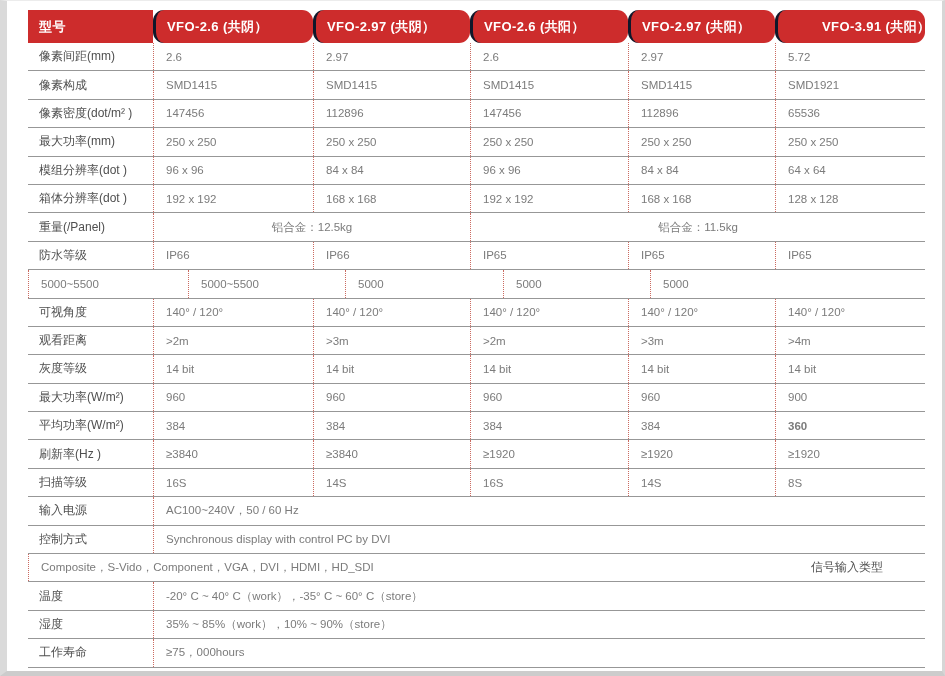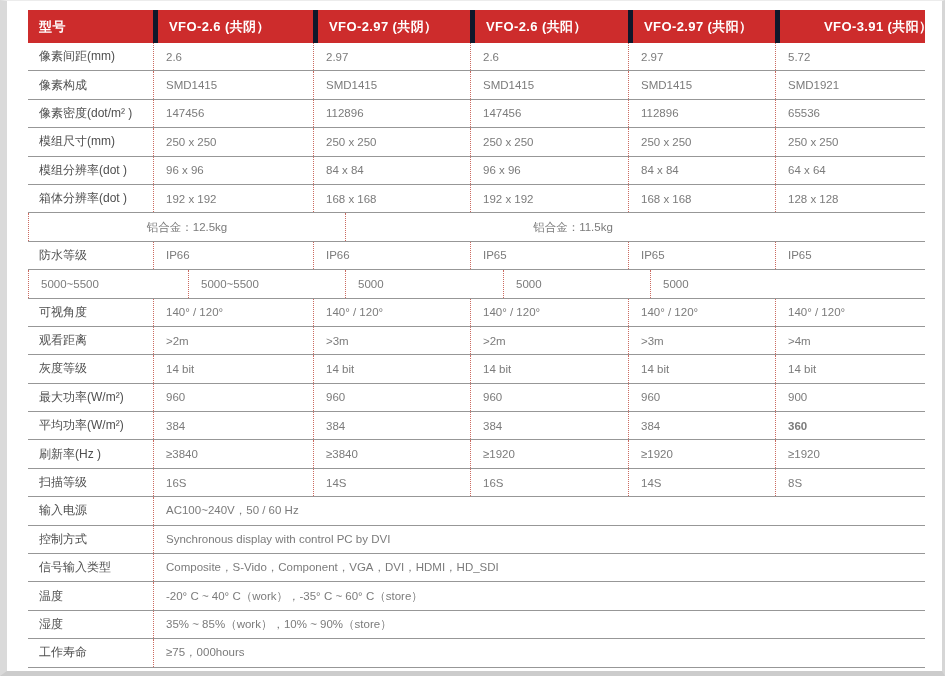--- a/index.html
+++ b/index.html
@@ -32,21 +32,21 @@
     color: var(--header-fg, #ffffff);
     font-weight: bold;
     font-size: 13px;
     letter-spacing: 0.4px;
     display: flex;
     align-items: center;
     padding-left: 11px;
     white-space: nowrap;
     overflow: hidden;
   }
-  .th + .th { border-left: 5px solid #0f172a; }
+  .th + .th { border-left: 3px solid #0f172a; border-radius: 11px; }
   .c0 { width: 125px; }
   .c1 { width: 160px; }
   .c2 { width: 157px; }
   .c3 { width: 158px; }
   .c4 { width: 147px; }
   .c5 { width: 150px; padding-left: 44px; }
   
   .row {
     display: flex;
     height: 28.4px;
@@ -103,21 +103,21 @@
         </div>
         <div class="row">
           <div class="cell label-cell">像素密度(dot/m² )</div>
           <div class="cell value-cell normal" style="width: 160px;">147456</div>
           <div class="cell value-cell normal" style="width: 157px;">112896</div>
           <div class="cell value-cell normal" style="width: 158px;">147456</div>
           <div class="cell value-cell normal" style="width: 147px;">112896</div>
           <div class="cell value-cell normal" style="width: 150px;">65536</div>
         </div>
         <div class="row">
-          <div class="cell label-cell">模组尺寸(mm)</div>
+          <div class="cell label-cell">最大功率(mm)</div>
           <div class="cell value-cell normal" style="width: 160px;">250 x 250</div>
           <div class="cell value-cell normal" style="width: 157px;">250 x 250</div>
           <div class="cell value-cell normal" style="width: 158px;">250 x 250</div>
           <div class="cell value-cell normal" style="width: 147px;">250 x 250</div>
           <div class="cell value-cell normal" style="width: 150px;">250 x 250</div>
         </div>
         <div class="row">
           <div class="cell label-cell">模组分辨率(dot )</div>
           <div class="cell value-cell normal" style="width: 160px;">96 x 96</div>
           <div class="cell value-cell normal" style="width: 157px;">84 x 84</div>
@@ -127,20 +127,21 @@
         </div>
         <div class="row">
           <div class="cell label-cell">箱体分辨率(dot )</div>
           <div class="cell value-cell normal" style="width: 160px;">192 x 192</div>
           <div class="cell value-cell normal" style="width: 157px;">168 x 168</div>
           <div class="cell value-cell normal" style="width: 158px;">192 x 192</div>
           <div class="cell value-cell normal" style="width: 147px;">168 x 168</div>
           <div class="cell value-cell normal" style="width: 150px;">128 x 128</div>
         </div>
         <div class="row">
+          <div class="cell label-cell">重量(/Panel)</div>
           <div class="cell value-cell split" style="width: 317px;">铝合金：12.5kg</div>
           <div class="cell value-cell split" style="width: 455px;">铝合金：11.5kg</div>
         </div>
         <div class="row">
           <div class="cell label-cell">防水等级</div>
           <div class="cell value-cell normal" style="width: 160px;">IP66</div>
           <div class="cell value-cell normal" style="width: 157px;">IP66</div>
           <div class="cell value-cell normal" style="width: 158px;">IP65</div>
           <div class="cell value-cell normal" style="width: 147px;">IP65</div>
           <div class="cell value-cell normal" style="width: 150px;">IP65</div>
@@ -210,22 +211,22 @@
         </div>
         <div class="row">
           <div class="cell label-cell">输入电源</div>
           <div class="cell value-cell full" style="width: 772px;">AC100~240V，50 / 60 Hz</div>
         </div>
         <div class="row">
           <div class="cell label-cell">控制方式</div>
           <div class="cell value-cell full" style="width: 772px;">Synchronous display with control PC by DVI</div>
         </div>
         <div class="row">
+          <div class="cell value-cell full" style="width: 772px;">Composite，S-Vido，Component，VGA，DVI，HDMI，HD_SDI</div>
           <div class="cell label-cell">信号输入类型</div>
-          <div class="cell value-cell full" style="width: 772px;">Composite，S-Vido，Component，VGA，DVI，HDMI，HD_SDI</div>
         </div>
         <div class="row">
           <div class="cell label-cell">温度</div>
           <div class="cell value-cell full" style="width: 772px;">-20° C ~ 40° C（work），-35° C ~ 60° C（store）</div>
         </div>
         <div class="row">
           <div class="cell label-cell">湿度</div>
           <div class="cell value-cell full" style="width: 772px;">35% ~ 85%（work），10% ~ 90%（store）</div>
         </div>
         <div class="row">

